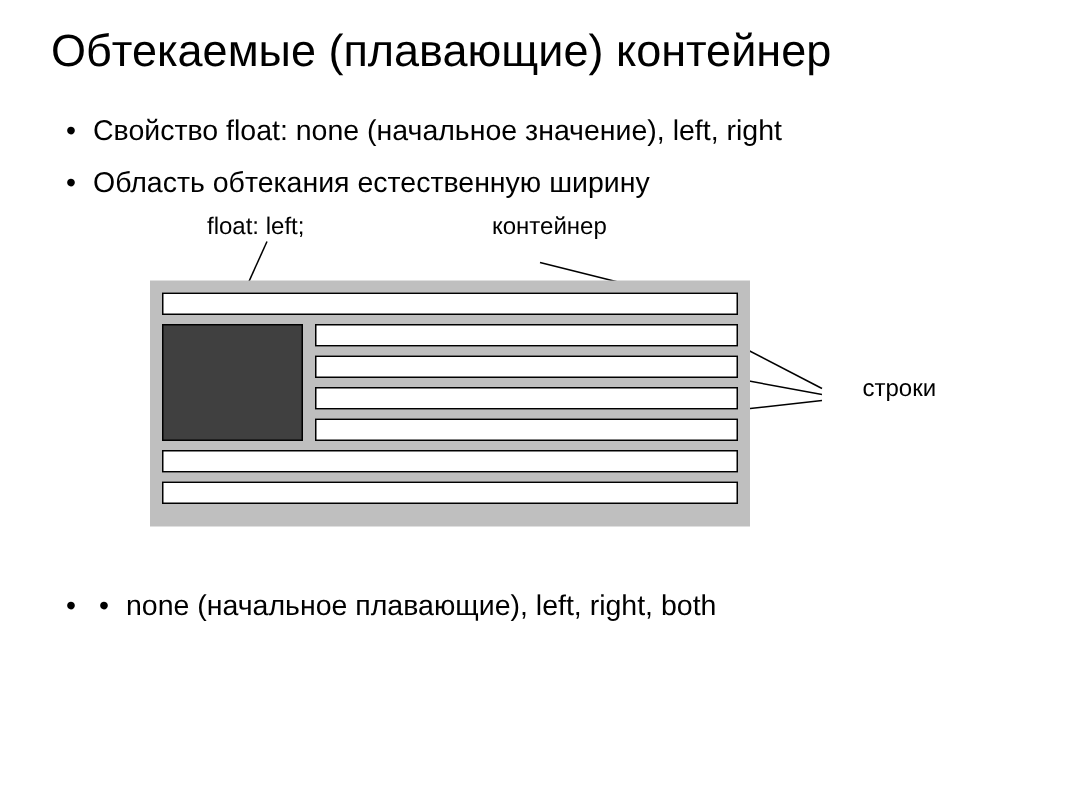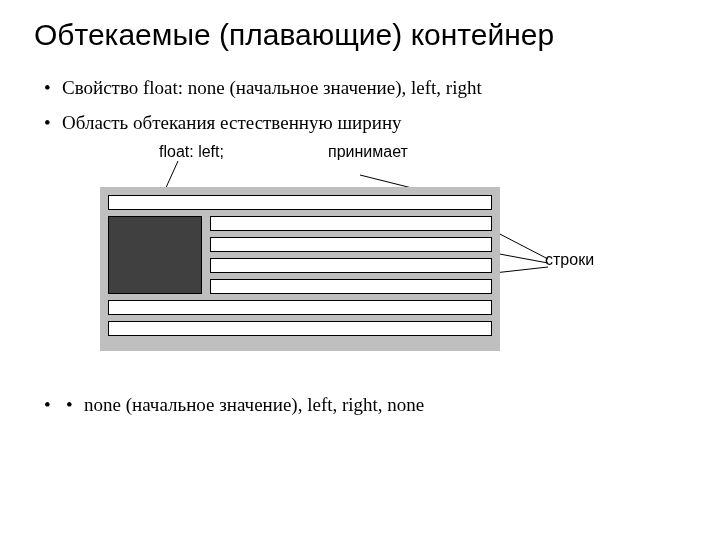--- a/index.html
+++ b/index.html
@@ -18,21 +18,20 @@
     margin-bottom: 22px;
     margin-left: -6px;
   }
   ul.top { list-style: none; }
   ul.top > li {
     font-size: 19px;
     line-height: 1.5;
     margin-bottom: 6px;
     position: relative;
     padding-left: 22px;
-    font-family: Liberation Serif, serif;
   }
   ul.top > li::before {
     content: "•";
     position: absolute;
     left: 4px;
     top: 0;
     font-size: 19px;
   }
   ul.sub { list-style: none; margin-top: 4px; }
   ul.sub > li {
@@ -56,23 +55,23 @@
     margin-left: 40px;
     margin-top: 4px;
     margin-bottom: 18px;
   }
   .lbl {
     position: absolute;
     font-size: 16px;
     color: #000;
     line-height: 1.1;
   }
-  .lbl-float  { left: 79px;  top: 0;  width: 80px; }
+  .lbl-float  { left: 58px;  top: 0;  width: 80px; }
   .lbl-cont   { left: 248px; top: 0;  width: 80px; }
-  .lbl-lines  { left: 465px; top: 108px; width: 50px; }
+  .lbl-lines  { left: 495px; top: 108px; width: 50px; }
 
   .container {
     position: absolute;
     left: 20px;
     top: 44px;
     width: 400px;
     height: 164px;
     background: #bfbfbf;
     padding: 8px;
   }
@@ -111,21 +110,21 @@
 
 <h1>Обтекаемые (плавающие) контейнер</h1>
 
 <ul class="top">
   <li>Свойство float:  none (начальное значение), left, right</li>
   <li>Область обтекания естественную ширину</li>
 </ul>
 
 <div class="diagram-area">
   <div class="lbl lbl-float">float: left;</div>
-  <div class="lbl lbl-cont">принимает</div>
+  <div class="lbl lbl-cont">контейнер</div>
   <div class="lbl lbl-lines">строки</div>
 
   <svg class="lines">
 
     <line x1="98" y1="18" x2="70" y2="80"></line>
 
     <line x1="280" y1="32" x2="344" y2="48"></line>
 
     <line x1="468" y1="116" x2="414" y2="88"></line>
     <line x1="468" y1="120" x2="414" y2="110"></line>
@@ -140,16 +139,16 @@
     <div class="row short"></div>
     <div class="row short"></div>
     <div class="row" style="clear:both"></div>
     <div class="row"></div>
   </div>
 </div>
 
 <ul class="top">
   <li>
     <ul class="sub">
-      <li>none (начальное значение), left, right, none</li>
+      <li>none (начальное плавающие), left, right, both</li>
     </ul>
   </li>
 </ul>
 
 </body></html>

